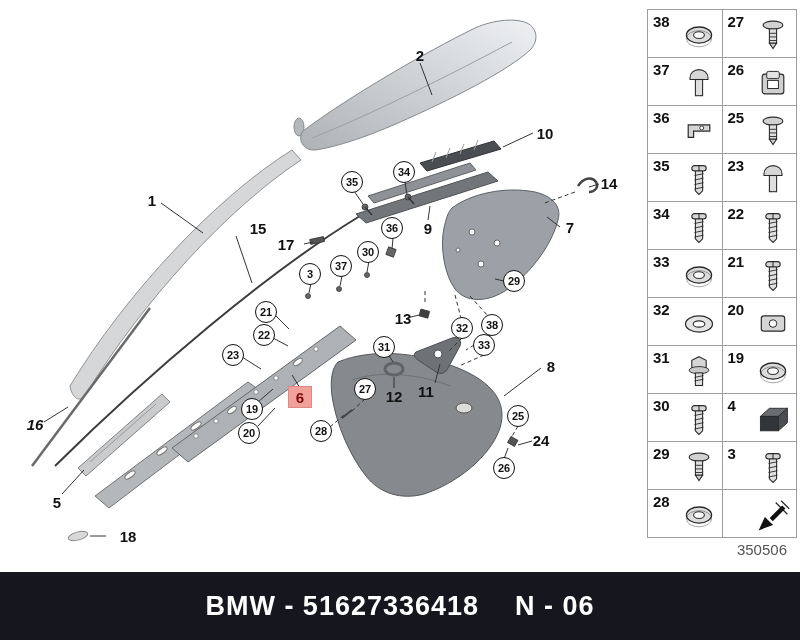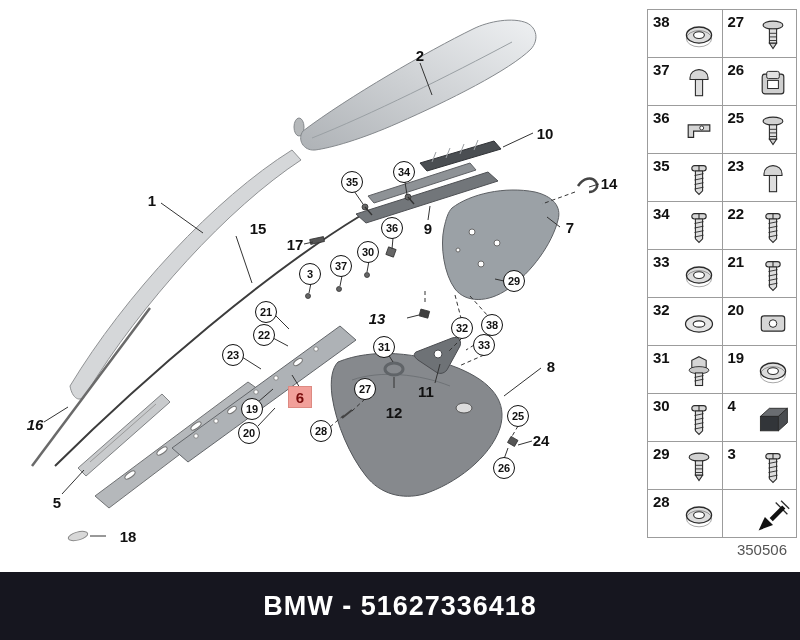--- a/index.html
+++ b/index.html
@@ -262,26 +262,26 @@
 
   <div class="callout-layer">
       <div class="callout plain" style="left: 152px; top: 200px;">1</div>
       <div class="callout plain" style="left: 420px; top: 55px;">2</div>
       <div class="callout plain" style="left: 57px; top: 502px;">5</div>
       <div class="callout plain" style="left: 570px; top: 227px;">7</div>
       <div class="callout plain" style="left: 551px; top: 366px;">8</div>
       <div class="callout plain" style="left: 428px; top: 228px;">9</div>
       <div class="callout plain" style="left: 545px; top: 133px;">10</div>
       <div class="callout plain" style="left: 426px; top: 391px;">11</div>
-      <div class="callout plain" style="left: 394px; top: 412px;">12</div>
-      <div class="callout plain" style="left: 377px; top: 318px; font-style: italic;">13</div>
+      <div class="callout plain" style="left: 394px; top: 396px;">12</div>
+      <div class="callout plain" style="left: 403px; top: 318px;">13</div>
       <div class="callout plain" style="left: 609px; top: 183px;">14</div>
       <div class="callout plain" style="left: 235px; top: 228px; margin-left: 23px;">15</div>
       <div class="callout plain" style="left: 35px; top: 424px; font-style: italic;">16</div>
-      <div class="callout plain" style="left: 295px; top: 244px;">17</div>
+      <div class="callout plain" style="left: 286px; top: 244px;">17</div>
       <div class="callout plain" style="left: 116px; top: 536px; margin-left: 12px;">18</div>
       <div class="callout plain" style="left: 541px; top: 440px;">24</div>
       <div class="callout red" style="left: 300px; top: 397px;">6</div>
       <div class="callout circle" style="left: 310px; top: 274px;">3</div>
       <div class="callout circle" style="left: 252px; top: 409px;">19</div>
       <div class="callout circle" style="left: 249px; top: 433px;">20</div>
       <div class="callout circle" style="left: 266px; top: 312px;">21</div>
       <div class="callout circle" style="left: 264px; top: 335px;">22</div>
       <div class="callout circle" style="left: 233px; top: 355px;">23</div>
       <div class="callout circle" style="left: 518px; top: 416px;">25</div>
@@ -432,15 +432,16 @@
         <svg width="40" height="36" viewBox="0 0 40 40">
           <use href="#sym-arrow"></use>
         </svg>
       </div>
     </div>
 
   <div class="sheet-number">350506</div>
 
   <div class="footer">
     <span>BMW - 51627336418</span>
+    <span>N - 06</span>
   </div>
 
 </div>
 
 </body></html>

